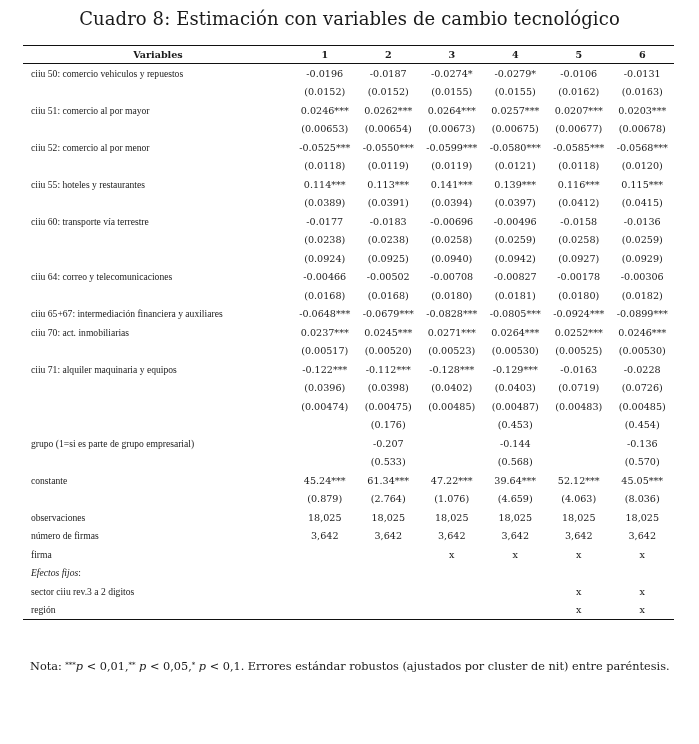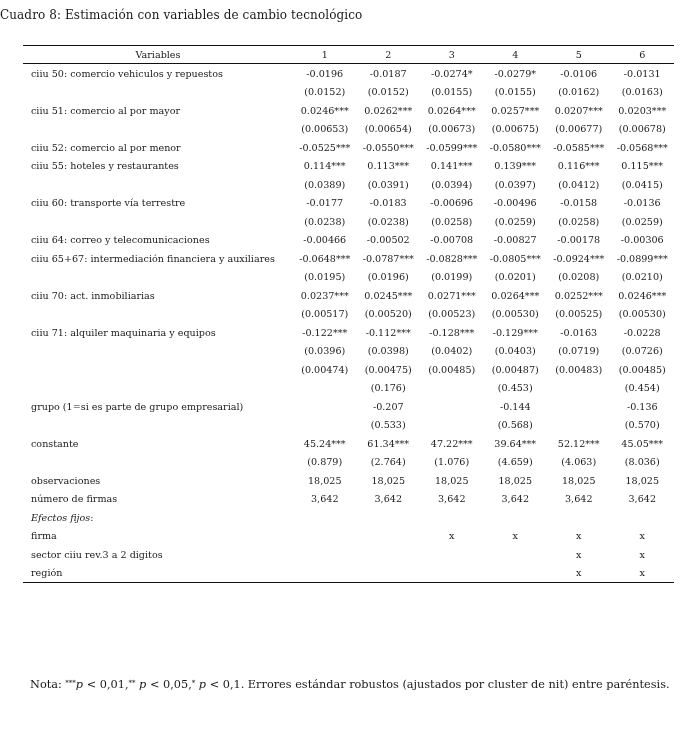--- a/index.html
+++ b/index.html
@@ -3,39 +3,39 @@
 <meta charset="utf-8">
 <style>
   html, body { margin: 0; padding: 0; background: #ffffff; }
   body {
     width: 699px; height: 744px; position: relative; overflow: hidden;
     font-family: "DejaVu Serif", "Liberation Serif", serif;
     color: #1a1a1a;
   }
   .caption {
     position: absolute; top: 8px; left: 0; width: 699px;
-    font-size: 12px; letter-spacing: 0.1px;
+    text-align: center; font-size: 18px; letter-spacing: 0.1px;
   }
   .tbl-wrap {
     position: absolute; left: 23px; top: 45px; width: 651px;
   }
   table {
     border-collapse: collapse; width: 651px; table-layout: fixed;
     font-size: 9.6px;
   }
   col.c-var { width: 270px; }
   col.c-num { width: 63.5px; }
   thead tr.hdr { border-top: 1.4px solid #111; border-bottom: 1.4px solid #111; }
-  thead th { font-weight: normal; height: 17px; padding: 0; text-align: center; }
+  thead th { font-weight: bold; height: 17px; padding: 0; text-align: center; }
   tbody td { height: 18.5px; padding: 0; text-align: center; white-space: nowrap; }
-  tbody td.var { text-align: left; padding-left: 8px; }
+  tbody td.var { text-align: left; padding-left: 8px; font-family: Liberation Serif, serif; }
   tbody tr.last { border-bottom: 1.4px solid #111; }
   .italic { font-style: italic; }
   .note {
-    position: absolute; left: 30px; top: 678px; font-size: 11.3px; white-space: nowrap;
+    position: absolute; left: 30px; top: 660px; font-size: 11.3px; white-space: nowrap;
   }
   sup { font-size: 7px; vertical-align: 3px; }
   .it { font-style: italic; }
 </style>
 </head>
 <body>
 
 <div class="caption">Cuadro 8: Estimación con variables de cambio tecnológico</div>
 
 <div class="tbl-wrap">
@@ -100,20 +100,29 @@
         <tr>
           <td class="var">ciiu 52: comercio al por menor</td>
           <td>-0.0525***</td>
           <td>-0.0550***</td>
           <td>-0.0599***</td>
           <td>-0.0580***</td>
           <td>-0.0585***</td>
           <td>-0.0568***</td>
         </tr>
         <tr>
+          <td class="var"></td>
+          <td>(0.0118)</td>
+          <td>(0.0119)</td>
+          <td>(0.0119)</td>
+          <td>(0.0121)</td>
+          <td>(0.0118)</td>
+          <td>(0.0120)</td>
+        </tr>
+        <tr>
           <td class="var">ciiu 55: hoteles y restaurantes</td>
           <td>0.114***</td>
           <td>0.113***</td>
           <td>0.141***</td>
           <td>0.139***</td>
           <td>0.116***</td>
           <td>0.115***</td>
         </tr>
         <tr>
           <td class="var"></td>
@@ -136,45 +145,54 @@
         <tr>
           <td class="var"></td>
           <td>(0.0238)</td>
           <td>(0.0238)</td>
           <td>(0.0258)</td>
           <td>(0.0259)</td>
           <td>(0.0258)</td>
           <td>(0.0259)</td>
         </tr>
         <tr>
+          <td class="var"></td>
+          <td>(0.0924)</td>
+          <td>(0.0925)</td>
+          <td>(0.0940)</td>
+          <td>(0.0942)</td>
+          <td>(0.0927)</td>
+          <td>(0.0929)</td>
+        </tr>
+        <tr>
           <td class="var">ciiu 64: correo y telecomunicaciones</td>
           <td>-0.00466</td>
           <td>-0.00502</td>
           <td>-0.00708</td>
           <td>-0.00827</td>
           <td>-0.00178</td>
           <td>-0.00306</td>
         </tr>
         <tr>
+          <td class="var"></td>
+          <td>(0.0168)</td>
+          <td>(0.0168)</td>
+          <td>(0.0180)</td>
+          <td>(0.0181)</td>
+          <td>(0.0180)</td>
+          <td>(0.0182)</td>
+        </tr>
+        <tr>
           <td class="var">ciiu 65+67: intermediación financiera y auxiliares</td>
           <td>-0.0648***</td>
-          <td>-0.0787***</td>
+          <td>-0.0679***</td>
           <td>-0.0828***</td>
           <td>-0.0805***</td>
           <td>-0.0924***</td>
           <td>-0.0899***</td>
-        </tr>
-        <tr>
-          <td class="var"></td>
-          <td>(0.0195)</td>
-          <td>(0.0196)</td>
-          <td>(0.0199)</td>
-          <td>(0.0201)</td>
-          <td>(0.0208)</td>
-          <td>(0.0210)</td>
         </tr>
         <tr>
           <td class="var">ciiu 70: act. inmobiliarias</td>
           <td>0.0237***</td>
           <td>0.0245***</td>
           <td>0.0271***</td>
           <td>0.0264***</td>
           <td>0.0252***</td>
           <td>0.0246***</td>
         </tr>
@@ -271,36 +289,36 @@
         <tr>
           <td class="var">número de firmas</td>
           <td>3,642</td>
           <td>3,642</td>
           <td>3,642</td>
           <td>3,642</td>
           <td>3,642</td>
           <td>3,642</td>
         </tr>
         <tr>
+          <td class="var">firma</td>
+          <td></td>
+          <td></td>
+          <td>x</td>
+          <td>x</td>
+          <td>x</td>
+          <td>x</td>
+        </tr>
+        <tr>
           <td class="var"><span class="italic">Efectos fijos</span><span>:</span></td>
           <td></td>
           <td></td>
           <td></td>
           <td></td>
           <td></td>
           <td></td>
-        </tr>
-        <tr>
-          <td class="var">firma</td>
-          <td></td>
-          <td></td>
-          <td>x</td>
-          <td>x</td>
-          <td>x</td>
-          <td>x</td>
         </tr>
         <tr>
           <td class="var">sector ciiu rev.3 a 2 digitos</td>
           <td></td>
           <td></td>
           <td></td>
           <td></td>
           <td>x</td>
           <td>x</td>
         </tr>

